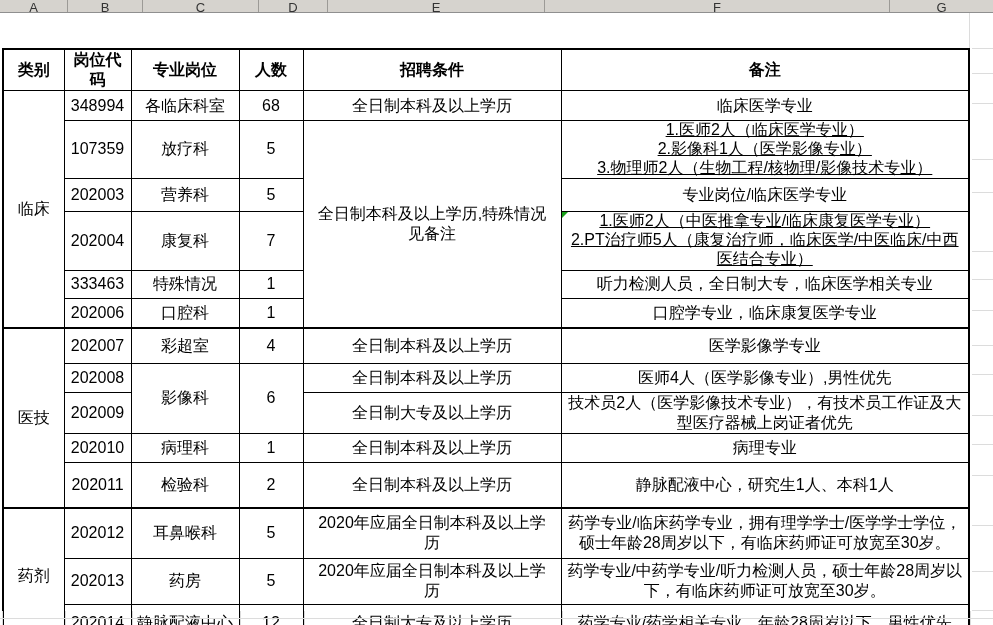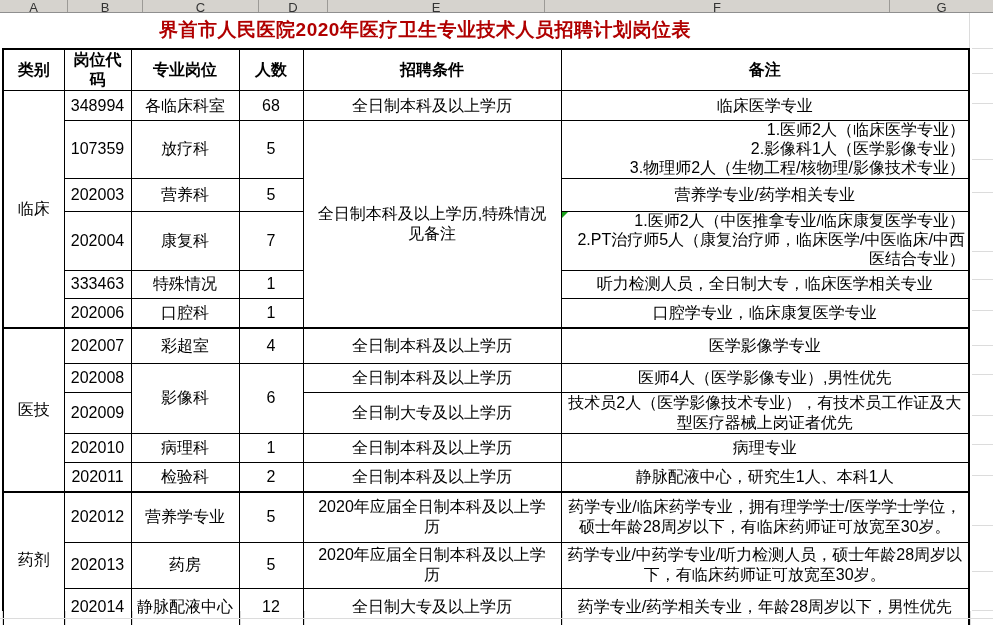--- a/index.html
+++ b/index.html
@@ -18,21 +18,21 @@
          align-items:center;justify-content:center;font-size:19px;font-weight:bold;
          color:#b00000;letter-spacing:0.5px;}
 
   
   table.jobs{position:absolute;top:48px;left:2px;border-collapse:collapse;
              border:2px solid #000;table-layout:fixed;}
   .jobs th,.jobs td{border:1px solid #000;text-align:center;vertical-align:middle;
              font-size:16px;padding:0 3px;line-height:1.25;overflow:hidden;}
   .jobs th{font-weight:bold;}
   .jobs td.cond{white-space:pre-line;}
-  .jobs td.list{text-align:right;white-space:pre-line;line-height:1.18;position:relative;}
+  .jobs td.list{text-align:center;white-space:pre-line;line-height:1.18;position:relative;text-decoration:underline;}
   .jobs tr.section td{border-top:2px solid #000;}
   .flag{position:absolute;top:0;left:0;width:0;height:0;
         border-top:6px solid #18a018;border-right:6px solid transparent;}
 
   
   .hgl{position:absolute;left:972px;width:21px;height:1px;background:#dcdcdc;}
   .vgl{position:absolute;width:1px;background:#dcdcdc;}
   .hfull{position:absolute;left:0;width:993px;height:1px;background:#dcdcdc;}
 </style>
 </head>
@@ -57,21 +57,20 @@
         <span>E</span>
       </div>
     <div class="colcell" style="width:345px">
         <span>F</span>
       </div>
     <div class="colcell" style="width:103px;border-right:none">
         <span>G</span>
       </div>
   </div>
 
-  <div id="title">界首市人民医院2020年医疗卫生专业技术人员招聘计划岗位表</div>
 
   <table class="jobs">
     <colgroup>
       <col style="width:61px">
         <col style="width:67px">
         <col style="width:108px">
       <col style="width:64px">
         <col style="width:258px">
         <col style="width:408px">
     </colgroup>
@@ -100,21 +99,21 @@
       <td rowspan="5" class="cond">全日制本科及以上学历,特殊情况
 见备注</td>
       <td class="list">1.医师2人（临床医学专业）
 2.影像科1人（医学影像专业）
 3.物理师2人（生物工程/核物理/影像技术专业）</td>
     </tr>
     <tr style="height:33px">
       <td>202003</td>
       <td>营养科</td>
       <td>5</td>
-      <td>营养学专业/药学相关专业</td>
+      <td>专业岗位/临床医学专业</td>
     </tr>
     <tr style="height:59px">
       <td>202004</td>
       <td>康复科</td>
       <td>7</td>
       <td class="list"><i class="flag"></i><span>1.医师2人（中医推拿专业/临床康复医学专业）
 2.PT治疗师5人（康复治疗师，临床医学/中医临床/中西医结合专业）</span></td>
     </tr>
     <tr style="height:28px">
       <td>333463</td>
@@ -149,32 +148,32 @@
       <td class="cond">全日制大专及以上学历</td>
       <td>技术员2人（医学影像技术专业），有技术员工作证及大型医疗器械上岗证者优先</td>
     </tr>
     <tr style="height:29px">
       <td>202010</td>
       <td>病理科</td>
       <td>1</td>
       <td class="cond">全日制本科及以上学历</td>
       <td>病理专业</td>
     </tr>
-    <tr style="height:30px">
+    <tr style="height:46px">
       <td>202011</td>
       <td>检验科</td>
       <td>2</td>
       <td class="cond">全日制本科及以上学历</td>
       <td>静脉配液中心，研究生1人、本科1人</td>
     </tr>
 
     <tr style="height:50px" class="section">
       <td rowspan="3">药剂</td>
       <td>202012</td>
-      <td>营养学专业</td>
+      <td>耳鼻喉科</td>
       <td>5</td>
       <td class="cond">2020年应届全日制本科及以上学
 历</td>
       <td>药学专业/临床药学专业，拥有理学学士/医学学士学位，硕士年龄28周岁以下，有临床药师证可放宽至30岁。</td>
     </tr>
     <tr style="height:46px">
       <td>202013</td>
       <td>药房</td>
       <td>5</td>
       <td class="cond">2020年应届全日制本科及以上学

